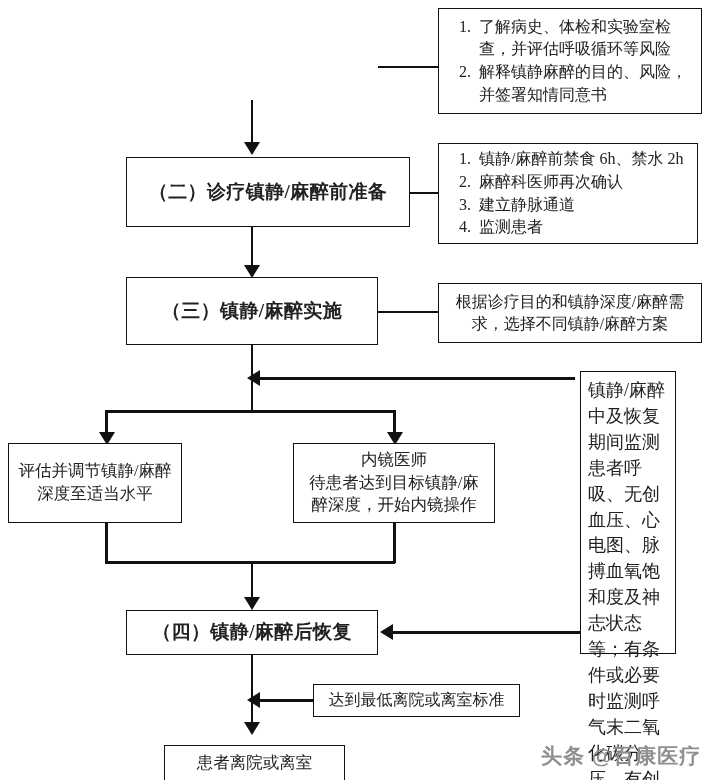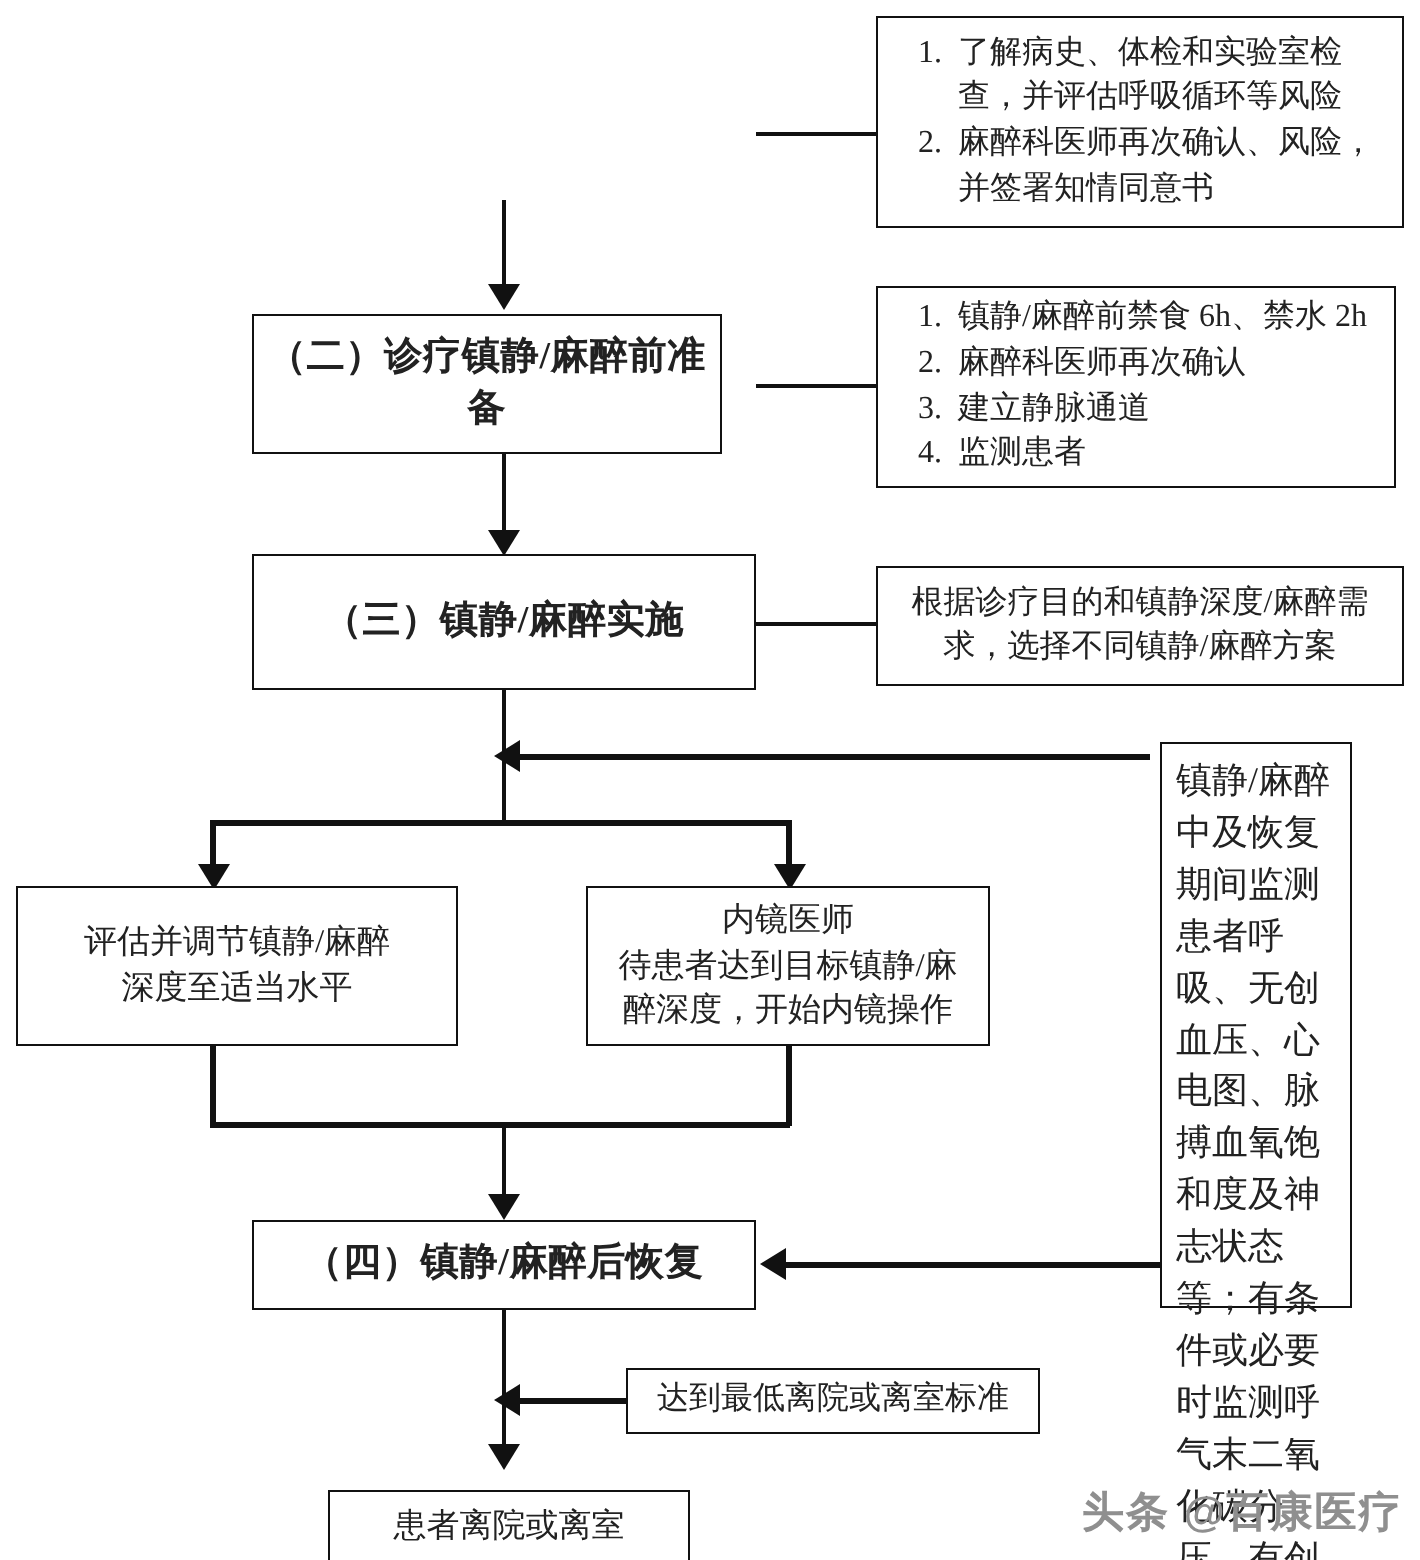--- a/index.html
+++ b/index.html
@@ -142,28 +142,28 @@
 <body>
 
 <div id="canvas">
 
 
   <div class="line-thin-h" style="left:378px; top:66px; width:60px;"></div>
 
   <div class="list-box" style="left:438px; top:8px; width:264px; height:106px;">
     <ol>
       <li>了解病史、体检和实验室检查，并评估呼吸循环等风险</li>
-      <li>麻醉科医师再次确认、风险，并签署知情同意书</li>
+      <li>解释镇静麻醉的目的、风险，并签署知情同意书</li>
     </ol>
   </div>
 
   <div class="line-v" style="left:250.5px; top:100px; height:44px;"></div>
   <div class="arrow-down" style="left:244px; top:142px;"></div>
 
-  <div class="box main-box" style="left:126px; top:157px; width:235px; height:70px;">
+  <div class="box main-box" style="left:126px; top:157px; width:284px; height:70px;">
     <span class="txt">（二）诊疗镇静/麻醉前准备</span>
   </div>
 
   <div class="line-thin-h" style="left:378px; top:192px; width:60px;"></div>
 
   <div class="list-box" style="left:438px; top:143px; width:260px; height:101px;">
     <ol>
       <li>镇静/麻醉前禁食 6h、禁水 2h</li>
       <li>麻醉科医师再次确认</li>
       <li>建立静脉通道</li>
@@ -190,21 +190,21 @@
   <div class="arrow-left" style="left:247px; top:370px;"></div>
 
   <div class="line-h" style="left:105px; top:410px; width:290px;"></div>
 
   <div class="line-v" style="left:105px; top:410px; height:24px;"></div>
   <div class="arrow-down" style="left:98.5px; top:432px;"></div>
 
   <div class="line-v" style="left:393px; top:410px; height:24px;"></div>
   <div class="arrow-down" style="left:386.5px; top:432px;"></div>
 
-  <div class="box plain-box" style="left:8px; top:443px; width:221px; height:80px;">
+  <div class="box plain-box" style="left:8px; top:443px; width:174px; height:80px;">
     <span class="txt">评估并调节镇静/麻醉
 深度至适当水平</span>
   </div>
 
   <div class="box plain-box" style="left:293px; top:443px; width:202px; height:80px;">
     <span class="txt">内镜医师
 待患者达到目标镇静/麻
 醉深度，开始内镜操作</span>
   </div>
 

